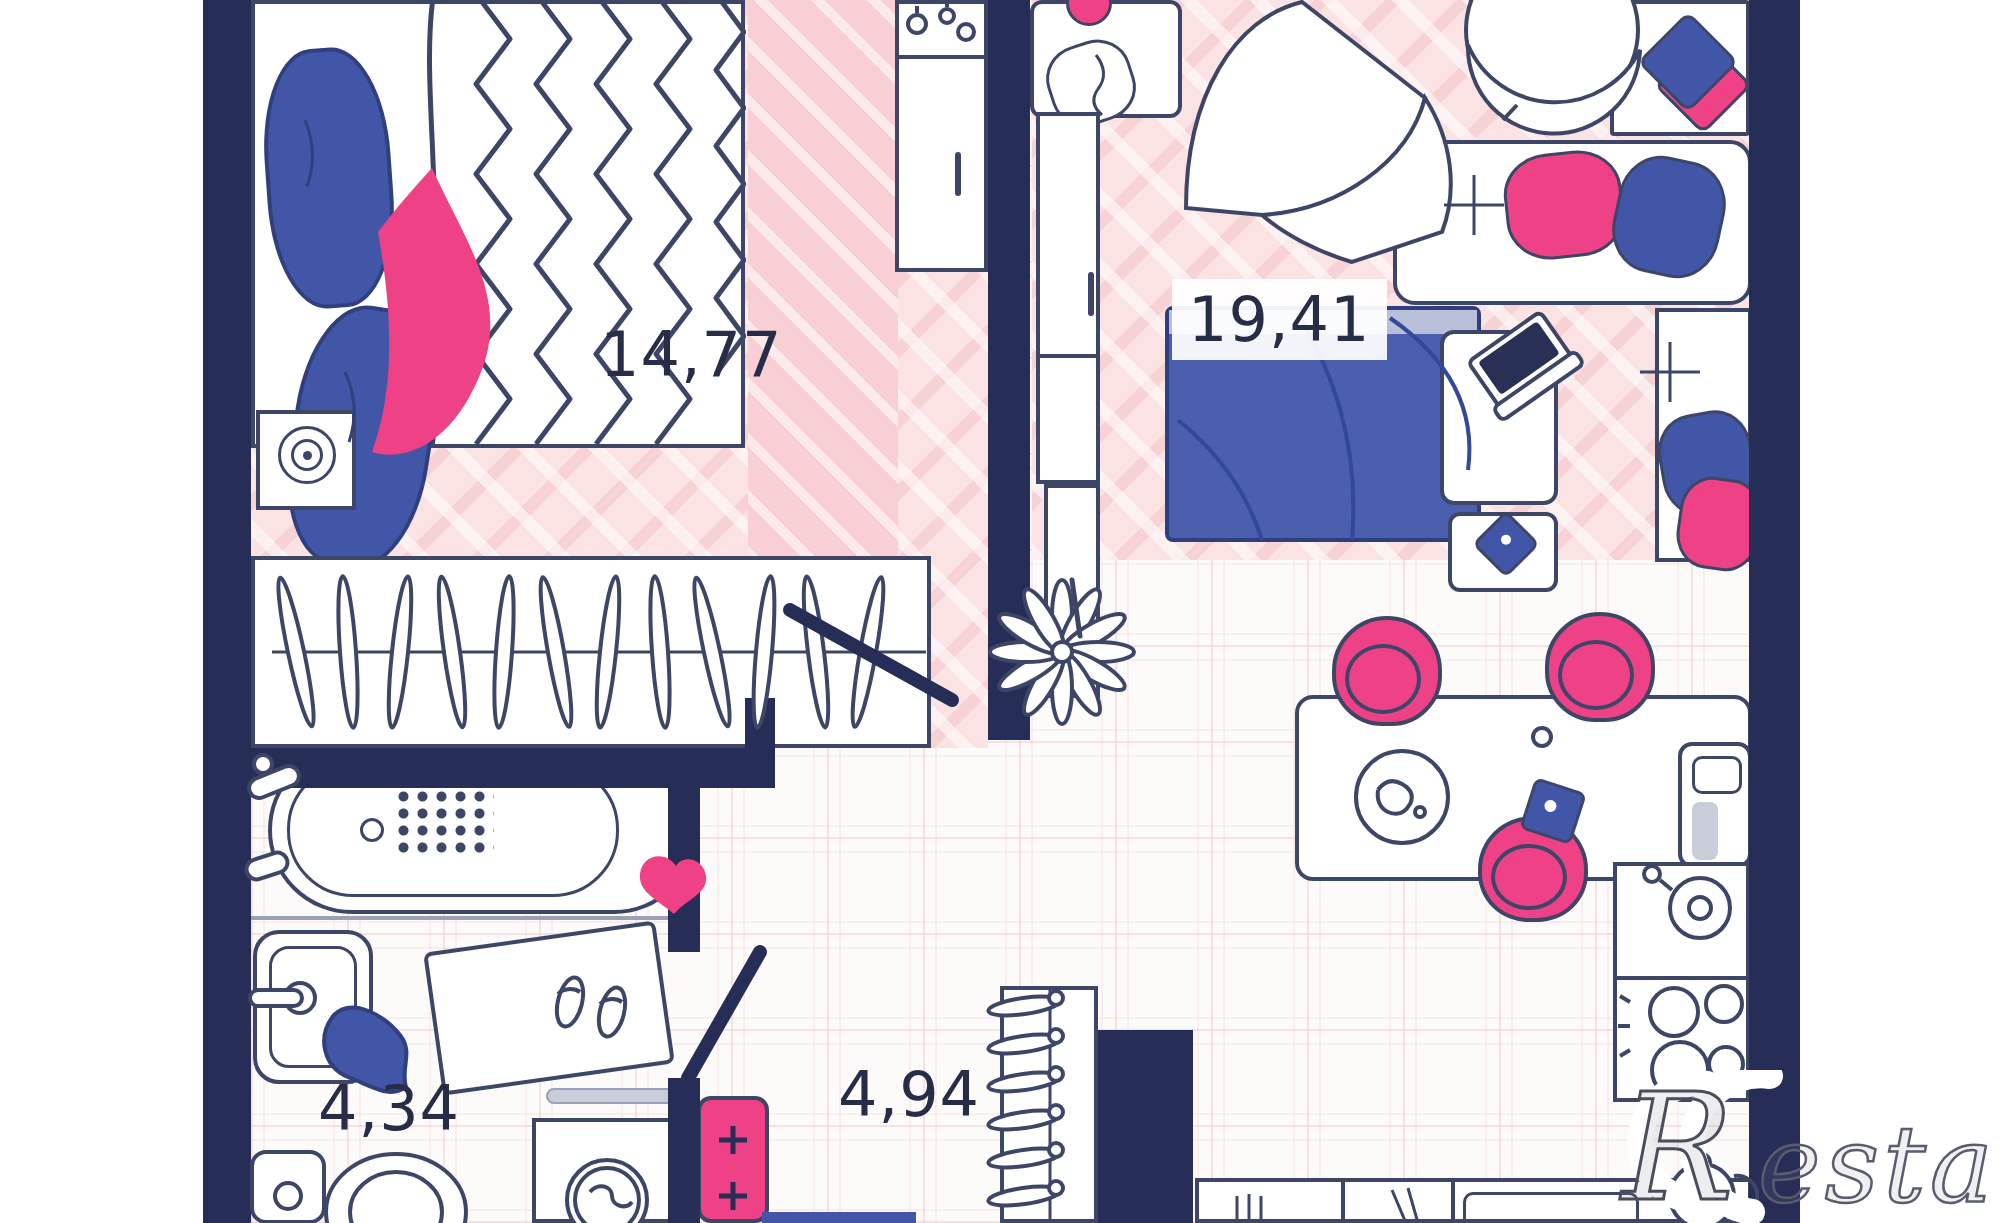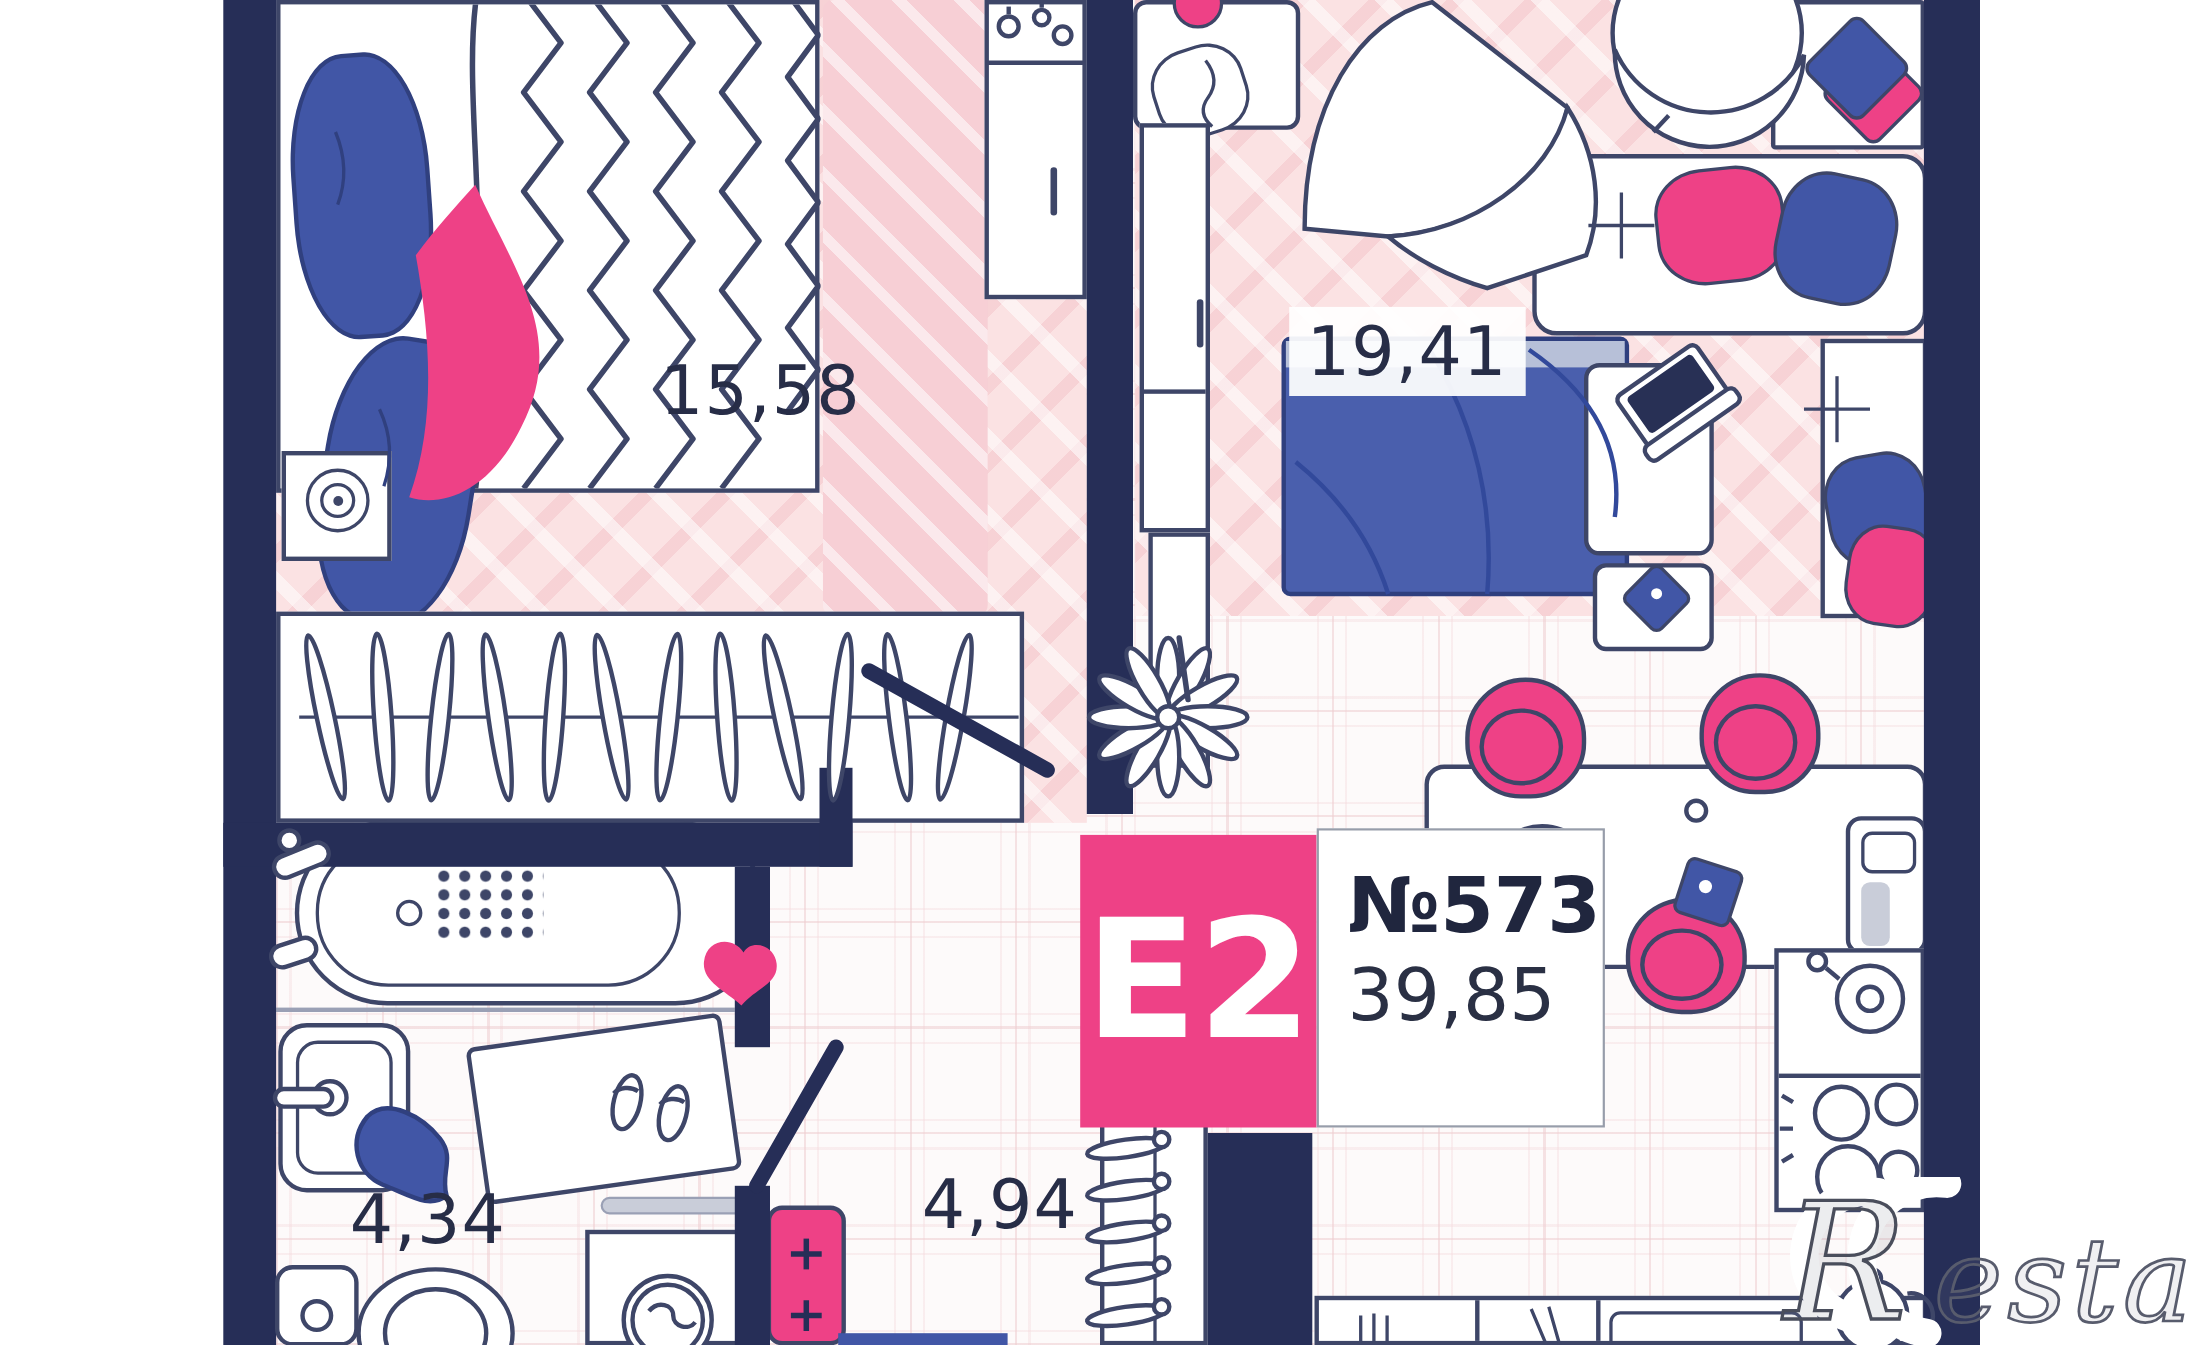--- a/index.html
+++ b/index.html
@@ -77,21 +77,21 @@
   <div class="rug-pink" style="left:748px;top:0;width:150px;height:560px;"></div>
   <div class="furn" style="left:256px;top:410px;width:100px;height:100px;">
     <div class="inner-line" style="left:18px;top:12px;width:58px;height:58px;border-radius:50%;"></div>
     <div class="inner-line" style="left:31px;top:25px;width:32px;height:32px;border-radius:50%;"></div>
     <div class="abs" style="left:43px;top:37px;width:9px;height:9px;background:#3e4668;border-radius:50%;"></div>
   </div>
   <div class="furn" style="left:251px;top:556px;width:680px;height:192px;"></div>
   <div class="furn" style="left:895px;top:0;width:93px;height:272px;">
     <div class="abs" style="left:56px;top:148px;width:6px;height:44px;background:#3e4668;border-radius:3px;"></div>
   </div>
-  <div class="area-label" style="left:600px;top:318px;">15,58</div>
+  <div class="area-label" style="left:600px;top:318px;">14,77</div>
 
   <div class="furn" style="left:268px;top:746px;width:430px;height:168px;border-radius:84px;"></div>
   <div class="inner-line" style="left:287px;top:763px;width:332px;height:134px;border-radius:66px;z-index:2;"></div>
   <div class="dots" style="left:394px;top:788px;width:100px;height:70px;"></div>
   <div class="inner-line" style="left:360px;top:818px;width:24px;height:24px;border-radius:50%;z-index:2;"></div>
   <div class="abs" style="left:251px;top:916px;width:417px;height:4px;background:#9aa0b5;z-index:2;"></div>
   <div class="furn" style="left:253px;top:930px;width:120px;height:154px;border-radius:26px;"></div>
   <div class="inner-line" style="left:269px;top:946px;width:88px;height:122px;border-radius:20px;z-index:2;"></div>
   <div class="furn" style="left:432px;top:936px;width:234px;height:144px;border-radius:8px;transform:rotate(-8deg);"></div>
   <div class="furn" style="left:532px;top:1118px;width:152px;height:105px;"></div>
@@ -318,29 +318,20 @@
         <line x1="1237" y1="1196" x2="1237" y2="1220"></line>
         <line x1="1249" y1="1194" x2="1249" y2="1220"></line>
         <line x1="1261" y1="1196" x2="1261" y2="1220"></line>
         <path d="M1392,1190 l14,33 M1408,1188 l10,35"></path>
       </g>
 
       <line x1="1072" y1="580" x2="1080" y2="636" stroke-width="5" stroke-linecap="round"></line>
     </g>
   </svg>
 
-  <div class="unit-card">
-    <div class="unit-pink">
-      <span>E2</span>
-    </div>
-    <div class="unit-white">
-      <div class="unit-number">№573</div>
-      <div class="unit-area">39,85</div>
-    </div>
-  </div>
 
   <div class="wm">
     <svg width="260" height="163" viewBox="0 0 260 163" style="position:absolute;left:20px;top:10px;">
       <path d="M70,130 A58,58 0 0 1 88,14" stroke="#ffffff" stroke-width="26" fill="none" stroke-linecap="round"></path>
       <path d="M132,142 A66,66 0 0 1 150,6" stroke="#ffffff" stroke-width="26" fill="none" stroke-linecap="round"></path>
     </svg>
     <span class="wm-r">R</span>
     <span class="wm-estate">estate</span>
   </div>
 

